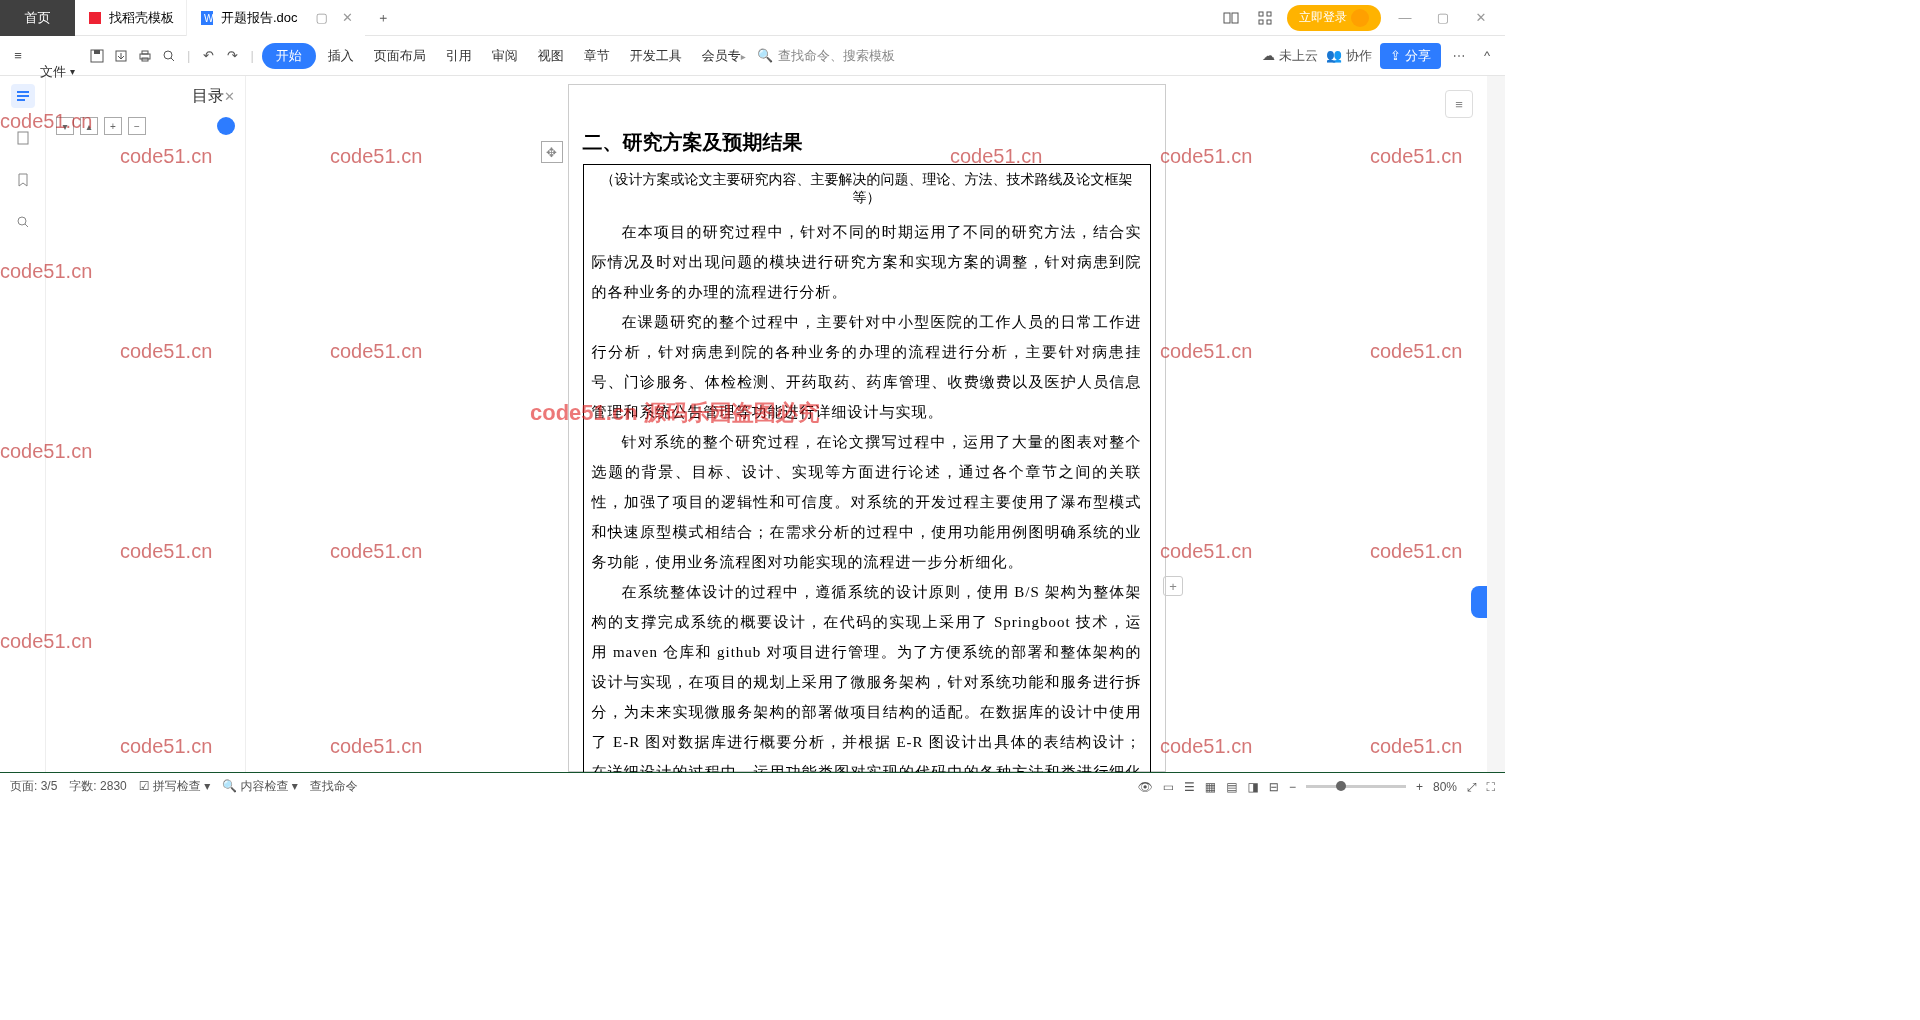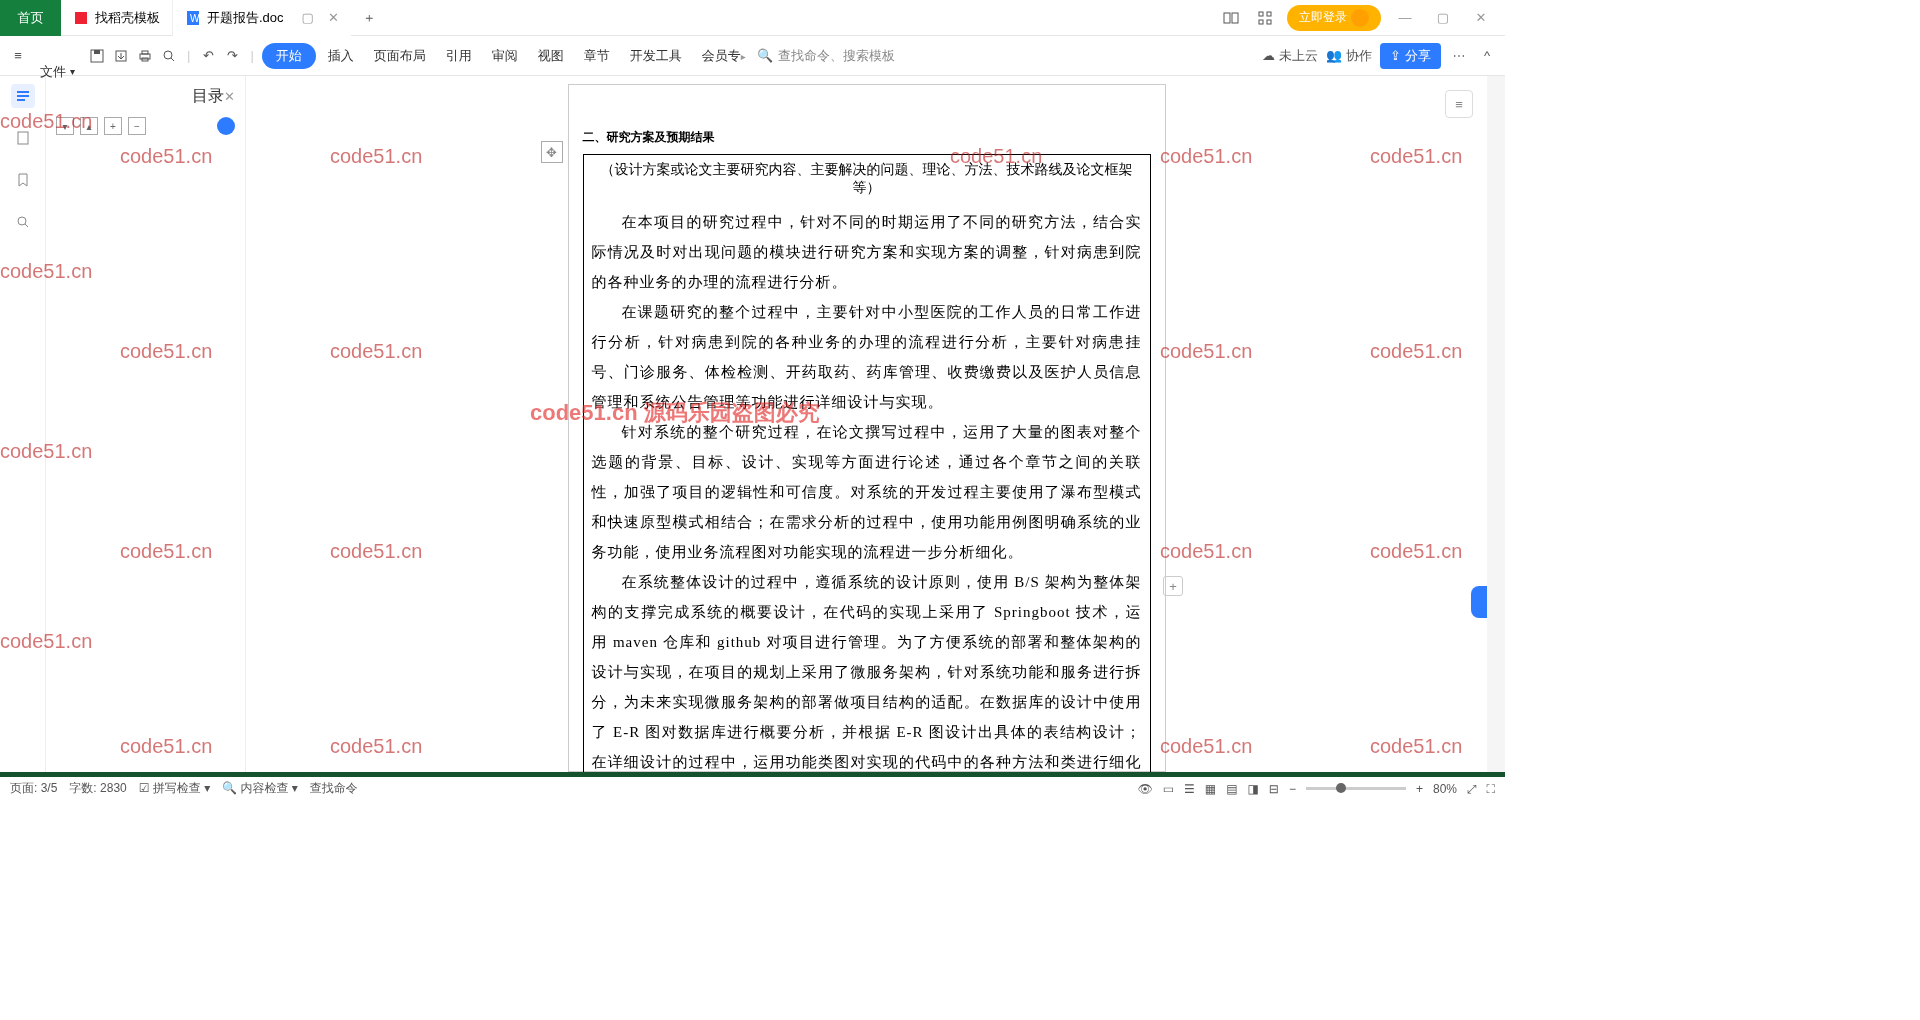--- a/index.html
+++ b/index.html
@@ -1,19 +1,19 @@
 <!DOCTYPE html>
 <html><head>
 <meta charset="utf-8">
 <style>
 * { margin: 0; padding: 0; box-sizing: border-box; }
 body { font-family: "Microsoft YaHei", sans-serif; font-size: 13px; background: #fff; width: 1505px; height: 800px; overflow: hidden; position: relative; }
 .titlebar { height: 36px; display: flex; align-items: center; background: #fff; border-bottom: 1px solid #e5e5e5; }
 .tab { height: 36px; display: flex; align-items: center; padding: 0 12px; gap: 6px; cursor: pointer; position: relative; }
-.tab.home { background: #15803d; color: #fff; width: 61px; justify-content: center; }
+.tab.home { background: #404040; color: #fff; width: 75px; justify-content: center; }
 .tab.tpl { border-right: 1px solid #eee; }
 .tab.active { background: #fff; }
 .tab .ico { width: 16px; height: 16px; display: inline-flex; align-items: center; justify-content: center; }
 .tab .close { margin-left: 8px; color: #999; }
 .tab .win { margin-left: 12px; color: #999; }
 .add-tab { padding: 0 12px; color: #555; }
 .titlebar-right { margin-left: auto; display: flex; align-items: center; gap: 10px; padding-right: 10px; }
 .tb-btn { width: 24px; height: 24px; display: flex; align-items: center; justify-content: center; color: #555; }
 .login-btn { background: #ffb300; color: #fff; border-radius: 14px; padding: 4px 12px; font-size: 12px; display: flex; align-items: center; gap: 4px; }
 .login-btn .avatar { width: 18px; height: 18px; border-radius: 50%; background: #ffa000; display: inline-block; }
@@ -36,29 +36,29 @@
 .outline h3 { font-size: 16px; font-weight: normal; color: #333; }
 .outline-head { display: flex; justify-content: flex-end; align-items: center; }
 .outline-close { color: #999; }
 .outline-tools { display: flex; gap: 6px; margin-top: 10px; align-items: center; }
 .ot-btn { width: 18px; height: 18px; border: 1px solid #aaa; display: flex; align-items: center; justify-content: center; font-size: 10px; color: #666; }
 .ot-badge { width: 18px; height: 18px; background: #2d7cff; border-radius: 50%; margin-left: auto; }
 .canvas { flex: 1; background: #fff; display: flex; justify-content: center; overflow: hidden; position: relative; }
 .page { width: 598px; background: #fff; border: 1px solid #ccc; margin-top: 8px; position: relative; }
 .page-handle { position: absolute; left: -28px; top: 56px; width: 22px; height: 22px; border: 1px solid #aaa; display: flex; align-items: center; justify-content: center; color: #888; }
 .doc-content { padding: 20px 14px 14px; font-family: SimSun, serif; font-size: 15px; color: #000; }
-.doc-h { font-size: 12px; font-weight: bold; margin: 24px 0 8px; }
+.doc-h { font-size: 20px; font-weight: bold; margin: 24px 0 8px; }
 .doc-box { border: 1px solid #000; padding: 6px 8px; }
 .doc-sub { text-align: center; font-size: 14px; margin-bottom: 10px; }
 .doc-p { line-height: 2.0; text-align: justify; text-indent: 2em; letter-spacing: 1px; }
 .float-panel { position: absolute; right: 14px; top: 14px; width: 28px; height: 28px; border: 1px solid #ddd; border-radius: 4px; display: flex; align-items: center; justify-content: center; color: #888; }
 .float-add { position: absolute; right: 304px; top: 500px; width: 20px; height: 20px; color: #888; border: 1px solid #ccc; display: flex; align-items: center; justify-content: center; border-radius: 3px; }
 .float-tag { position: absolute; right: 0; top: 510px; width: 16px; height: 32px; background: #2d7cff; border-radius: 8px 0 0 8px; }
 .rside { width: 18px; background: #f5f5f5; }
-.statusbar { height: 28px; border-top: 5px solid #14532d; display: flex; align-items: center; padding: 0 10px; gap: 12px; font-size: 12px; color: #555; }
+.statusbar { height: 28px; border-top: 1px solid #14532d; display: flex; align-items: center; padding: 0 10px; gap: 12px; font-size: 12px; color: #555; }
 .sb-r { margin-left: auto; display: flex; align-items: center; gap: 10px; }
 .zoom-track { width: 100px; height: 3px; background: #ccc; position: relative; }
 .zoom-thumb { position: absolute; left: 30%; top: -4px; width: 10px; height: 10px; background: #666; border-radius: 50%; }
 .watermark { position: absolute; color: #b91c1c; font-size: 20px; pointer-events: none; opacity: 0.6; }
 .watermark.red { color: #e02020; font-size: 22px; font-weight: bold; }
 svg { width: 16px; height: 16px; }
 </style>
 </head>
 <body>
 

